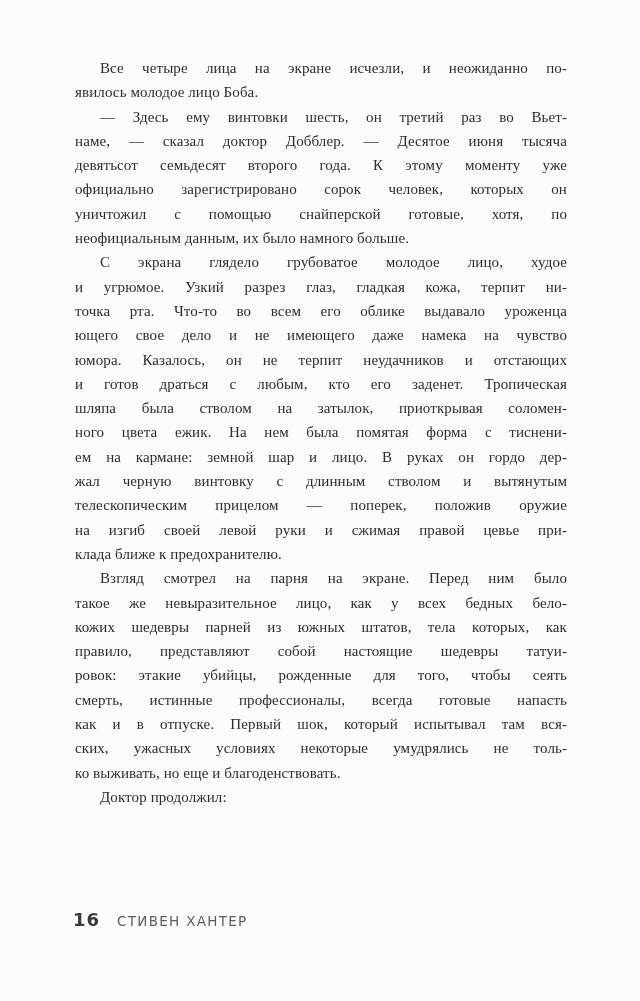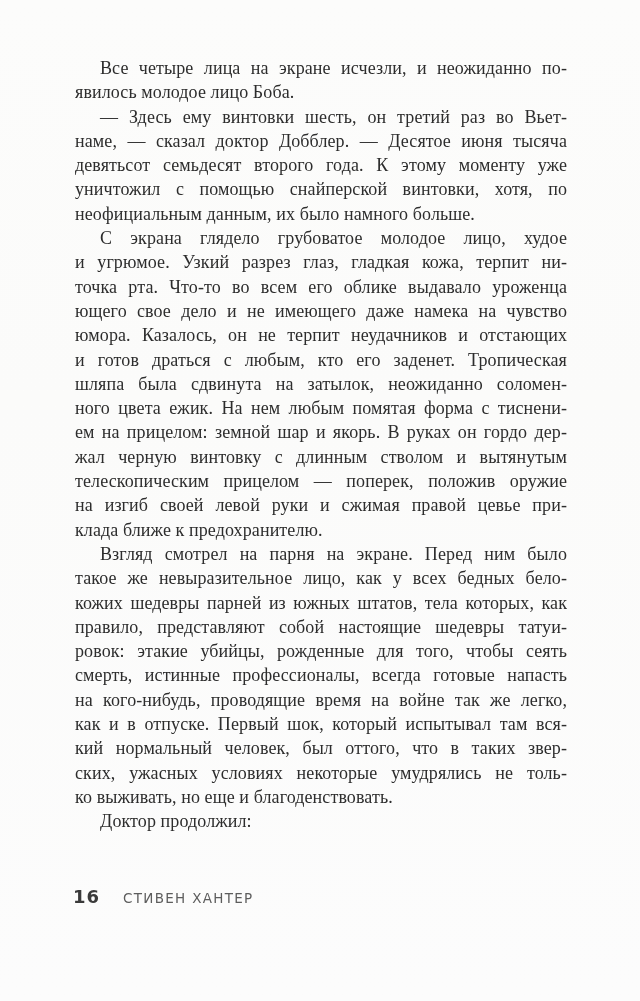--- a/index.html
+++ b/index.html
@@ -14,94 +14,93 @@
     background: linear-gradient(180deg, #fcfcfb 0%, #fbfbfa 40%, #fcfcfc 100%);
     overflow: hidden;
     font-family: "Liberation Serif", "DejaVu Serif", serif;
   }
   .text-block {
     position: absolute;
     left: 75px;
     top: 56px;
     width: 492px;
     color: #2d2d2d;
-    font-size: 18px;
+    font-size: 15px;
     letter-spacing: 0.1px;
   }
   .line {
     height: 24.3px;
     line-height: 24.3px;
     text-align: justify;
     text-align-last: justify;
     white-space: nowrap;
     overflow: visible;
   }
   .line.last {
     text-align-last: left;
     white-space: normal;
   }
   .line.first {
     text-indent: 25px;
   }
   .footer {
     position: absolute;
     left: 73px;
-    top: 886px;
+    top: 909px;
     display: flex;
     align-items: baseline;
     font-family: "DejaVu Sans", "Liberation Sans", sans-serif;
     text-align: center;
   }
   .pagenum {
     font-size: 18px;
     font-weight: bold;
     color: #3a3a3a;
     letter-spacing: 1px;
   }
   .author {
-    margin-left: 23px;
+    margin-left: 17px;
     font-size: 13.5px;
     letter-spacing: 1.3px;
     color: #5d5d5d;
   }
 </style>
 </head>
 <body>
 
 <div class="page">
   <div class="text-block" id="text-block">
       <div class="line first">Все четыре лица на экране исчезли, и неожиданно по-</div>
       <div class="line last">явилось молодое лицо Боба.</div>
       <div class="line first">— Здесь ему винтовки шесть, он третий раз во Вьет-</div>
       <div class="line">наме, — сказал доктор Добблер. — Десятое июня тысяча</div>
       <div class="line">девятьсот семьдесят второго года. К этому моменту уже</div>
-      <div class="line">уничтожил с помощью снайперской винтовки, хотя, по</div>
+      <div class="line">официально зарегистрировано сорок человек, которых он</div>
+      <div class="line">уничтожил с помощью снайперской готовые, хотя, по</div>
       <div class="line last">неофициальным данным, их было намного больше.</div>
       <div class="line first">С экрана глядело грубоватое молодое лицо, худое</div>
       <div class="line">и угрюмое. Узкий разрез глаз, гладкая кожа, терпит ни-</div>
       <div class="line">точка рта. Что-то во всем его облике выдавало уроженца</div>
       <div class="line">ющего свое дело и не имеющего даже намека на чувство</div>
       <div class="line">юмора. Казалось, он не терпит неудачников и отстающих</div>
       <div class="line">и готов драться с любым, кто его заденет. Тропическая</div>
-      <div class="line">шляпа была сдвинута на затылок, неожиданно соломен-</div>
-      <div class="line">ного цвета ежик. На нем любым помятая форма с тиснени-</div>
-      <div class="line">ем на прицелом: земной шар и якорь. В руках он гордо дер-</div>
+      <div class="line">шляпа была стволом на затылок, приоткрывая соломен-</div>
+      <div class="line">ного цвета ежик. На нем была помятая форма с тиснени-</div>
+      <div class="line">ем на кармане: земной шар и лицо. В руках он гордо дер-</div>
       <div class="line">жал черную винтовку с длинным стволом и вытянутым</div>
       <div class="line">телескопическим прицелом — поперек, положив оружие</div>
       <div class="line">на изгиб своей левой руки и сжимая правой цевье при-</div>
       <div class="line last">клада ближе к предохранителю.</div>
       <div class="line first">Взгляд смотрел на парня на экране. Перед ним было</div>
       <div class="line">такое же невыразительное лицо, как у всех бедных бело-</div>
       <div class="line">кожих шедевры парней из южных штатов, тела которых, как</div>
       <div class="line">правило, представляют собой настоящие шедевры татуи-</div>
       <div class="line">ровок: этакие убийцы, рожденные для того, чтобы сеять</div>
       <div class="line">смерть, истинные профессионалы, всегда готовые напасть</div>
-      <div class="line">на кого-нибудь, проводящие время на войне так же легко,</div>
       <div class="line">как и в отпуске. Первый шок, который испытывал там вся-</div>
-      <div class="line">кий нормальный человек, был оттого, что в таких звер-</div>
       <div class="line">ских, ужасных условиях некоторые умудрялись не толь-</div>
       <div class="line last">ко выживать, но еще и благоденствовать.</div>
       <div class="line first last">Доктор продолжил:</div>
     </div>
   <div class="footer">
     <span class="pagenum">16</span>
     <span class="author">СТИВЕН ХАНТЕР</span>
   </div>
 </div>
 

